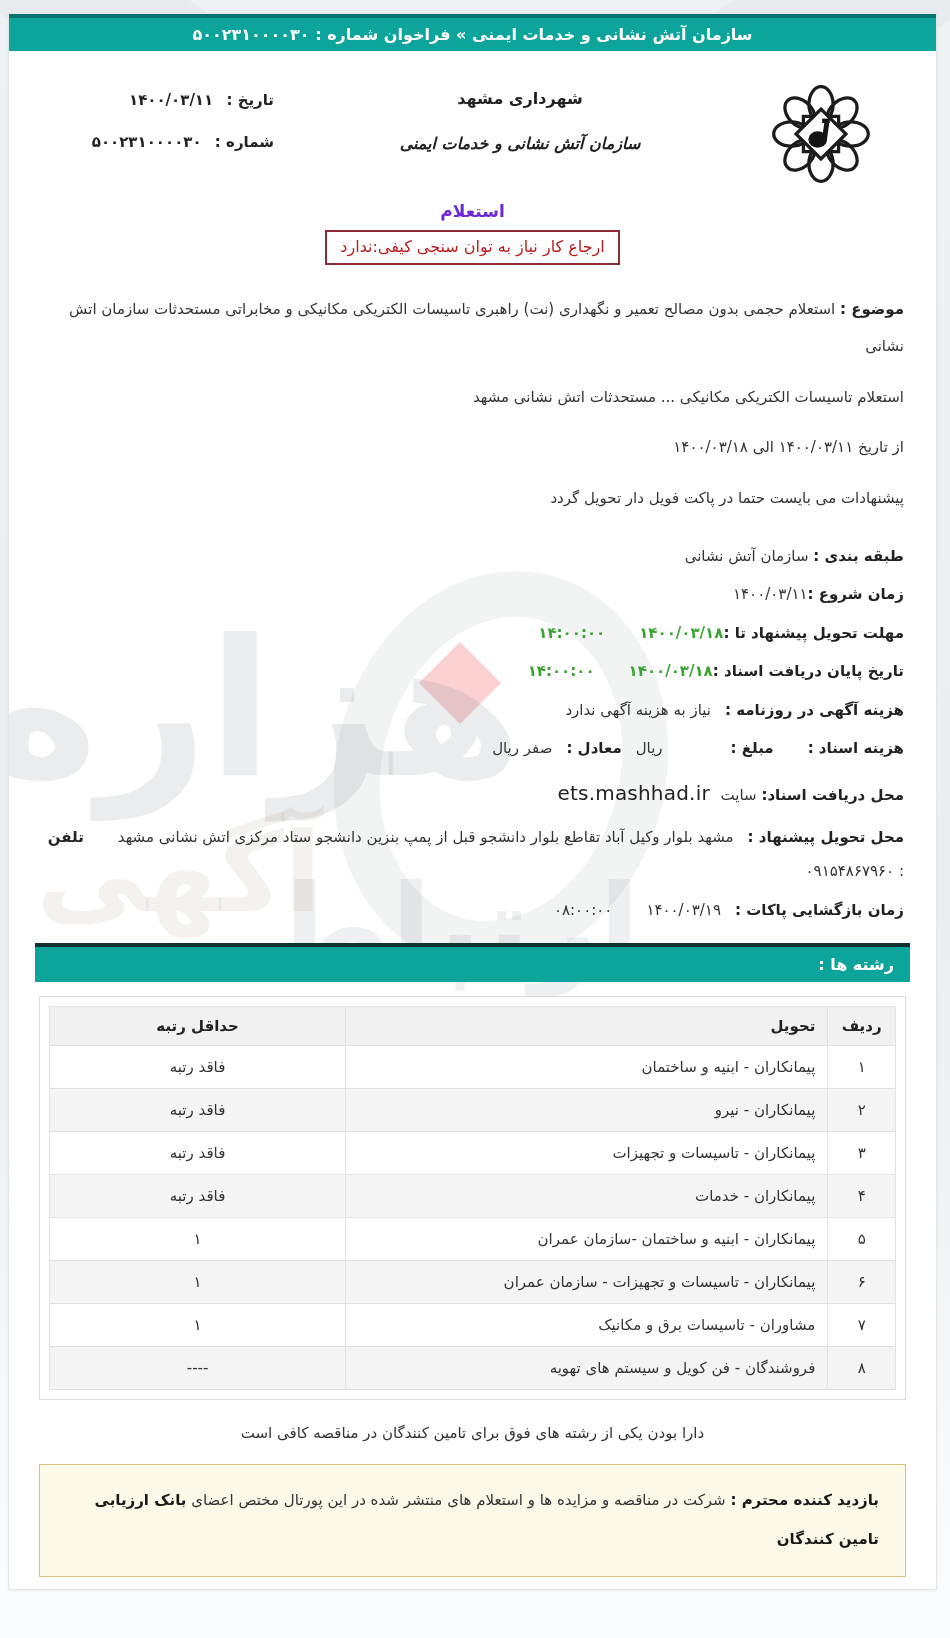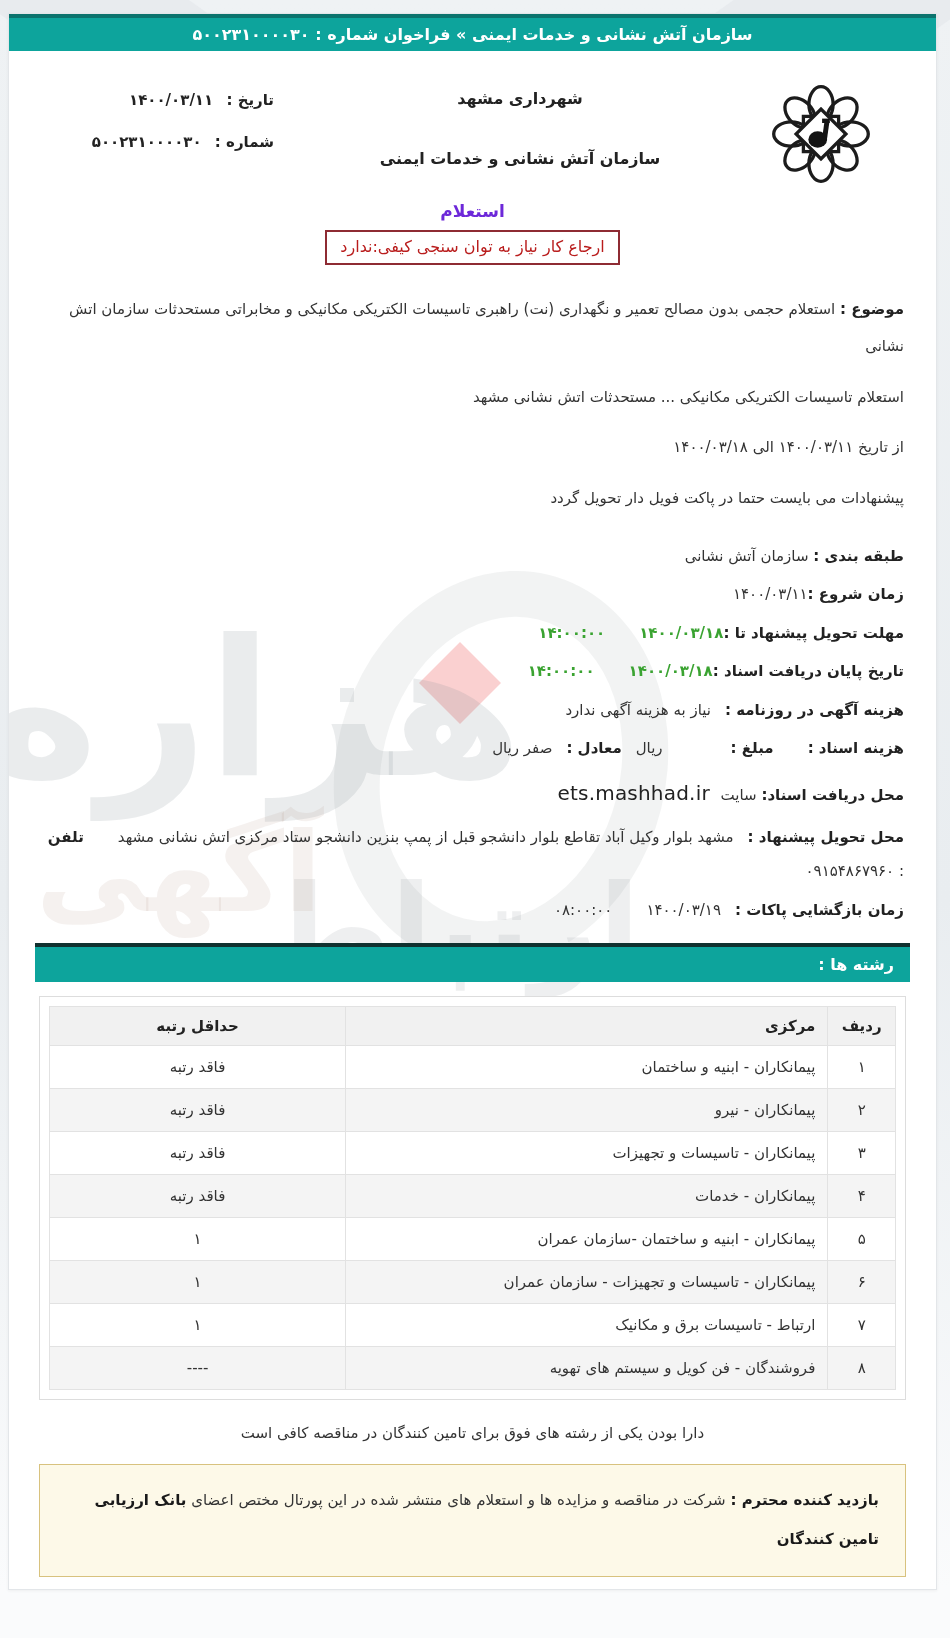--- a/index.html
+++ b/index.html
@@ -40,21 +40,21 @@
 
   .header {
     display: flex;
     align-items: flex-start;
     padding: 26px 60px 0 30px;
     position: relative; z-index: 2;
   }
   .logo-wrap { width: 110px; height: 110px; flex: 0 0 auto; margin-top: 2px; }
   .header-center { flex: 1 1 auto; text-align: center; padding-top: 12px; }
   .header-center .org-line { font-weight: bold; font-size: 16px; color:#222; }
-  .header-center .org-line + .org-line { margin-top: 41px; }
+  .header-center .org-line + .org-line { margin-top: 26px; font-style: italic; }
   .header-left { flex: 0 0 235px; padding-top: 14px; font-size: 15px; color:#222; }
   .header-left .kvline { font-weight: bold; white-space: nowrap; }
   .header-left .kvline + .kvline { margin-top: 24px; }
   .header-left .kvline .val { margin-right: 8px; }
 
   .doc-title {
     text-align: center;
     color: #6d28d9;
     font-weight: bold;
     font-size: 17px;
@@ -286,21 +286,21 @@
   <div class="table-wrap">
     <table class="fields">
       <colgroup>
           <col class="c-no">
           <col class="c-field">
           <col class="c-rank">
         </colgroup>
       <thead>
         <tr>
           <th class="cell-no">ردیف</th>
-          <th class="cell-field">مرکزی</th>
+          <th class="cell-field">تحویل</th>
           <th class="cell-rank">حداقل رتبه</th>
         </tr>
       </thead>
       <tbody>
         <tr>
           <td class="cell-no">۱</td>
           <td class="cell-field">پیمانکاران - ابنیه و ساختمان</td>
           <td class="cell-rank">فاقد رتبه</td>
         </tr>
         <tr>
@@ -323,21 +323,21 @@
           <td class="cell-field">پیمانکاران - ابنیه و ساختمان -سازمان عمران</td>
           <td class="cell-rank">۱</td>
         </tr>
         <tr>
           <td class="cell-no">۶</td>
           <td class="cell-field">پیمانکاران - تاسیسات و تجهیزات - سازمان عمران</td>
           <td class="cell-rank">۱</td>
         </tr>
         <tr>
           <td class="cell-no">۷</td>
-          <td class="cell-field">ارتباط - تاسیسات برق و مکانیک</td>
+          <td class="cell-field">مشاوران - تاسیسات برق و مکانیک</td>
           <td class="cell-rank">۱</td>
         </tr>
         <tr>
           <td class="cell-no">۸</td>
           <td class="cell-field">فروشندگان - فن کویل و سیستم های تهویه</td>
           <td class="cell-rank">----</td>
         </tr>
       </tbody>
     </table>
   </div>

